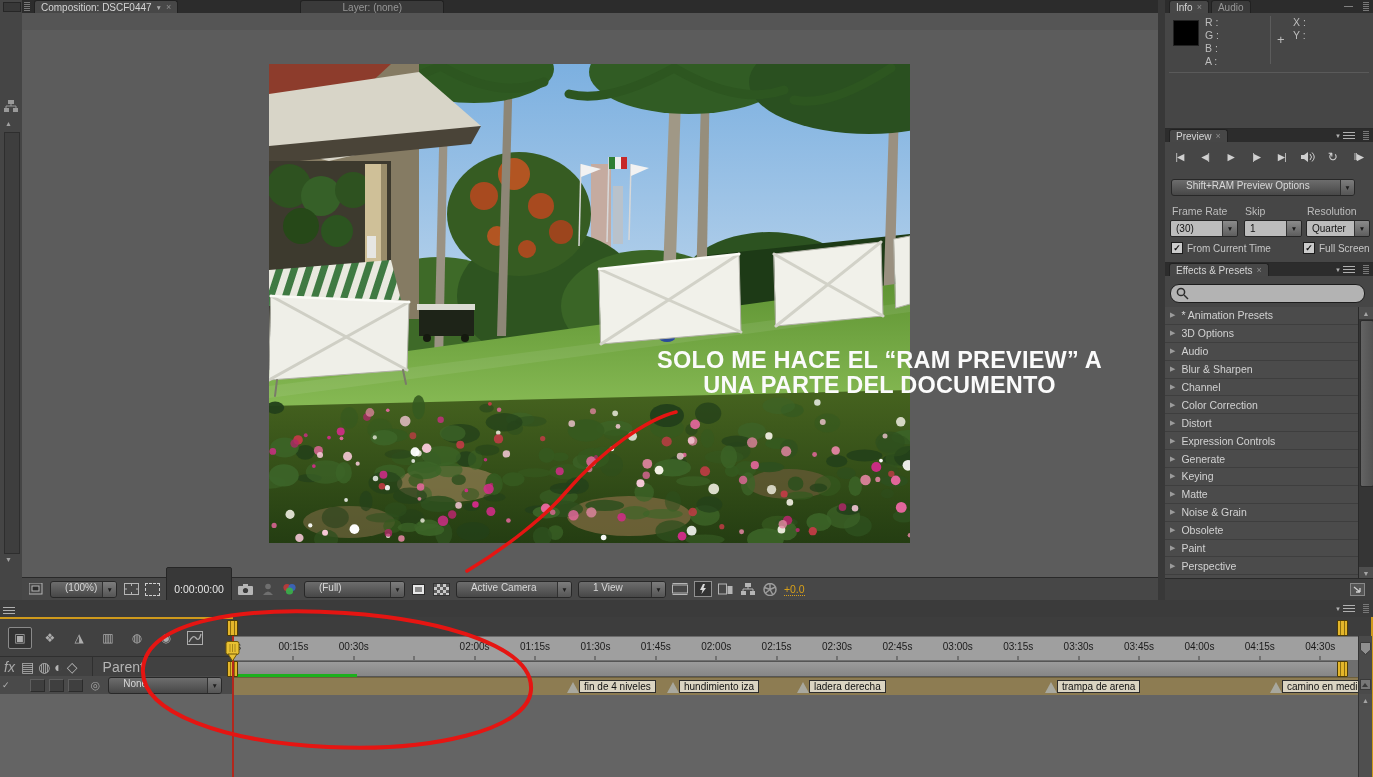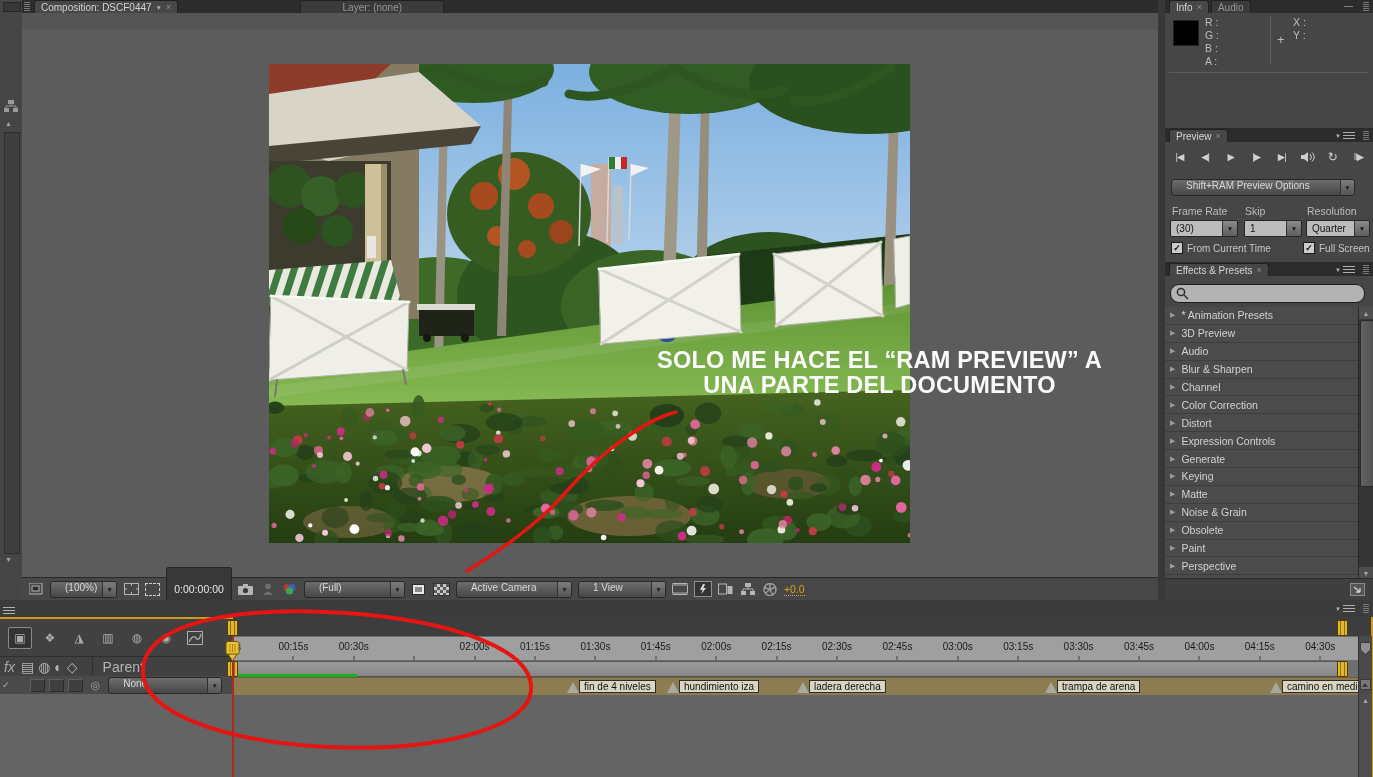--- a/index.html
+++ b/index.html
@@ -679,21 +679,21 @@
         </svg>
       <span></span>
     </div>
     <div class="abs" style="left:0;top:44px;width:194px;height:272px;overflow:hidden">
         <div class="fx-row">
           <span class="tri">▶</span>
           <span>* Animation Presets</span>
         </div>
         <div class="fx-row">
           <span class="tri">▶</span>
-          <span>3D Preview</span>
+          <span>3D Options</span>
         </div>
         <div class="fx-row">
           <span class="tri">▶</span>
           <span>Audio</span>
         </div>
         <div class="fx-row">
           <span class="tri">▶</span>
           <span>Blur &amp; Sharpen</span>
         </div>
         <div class="fx-row">

